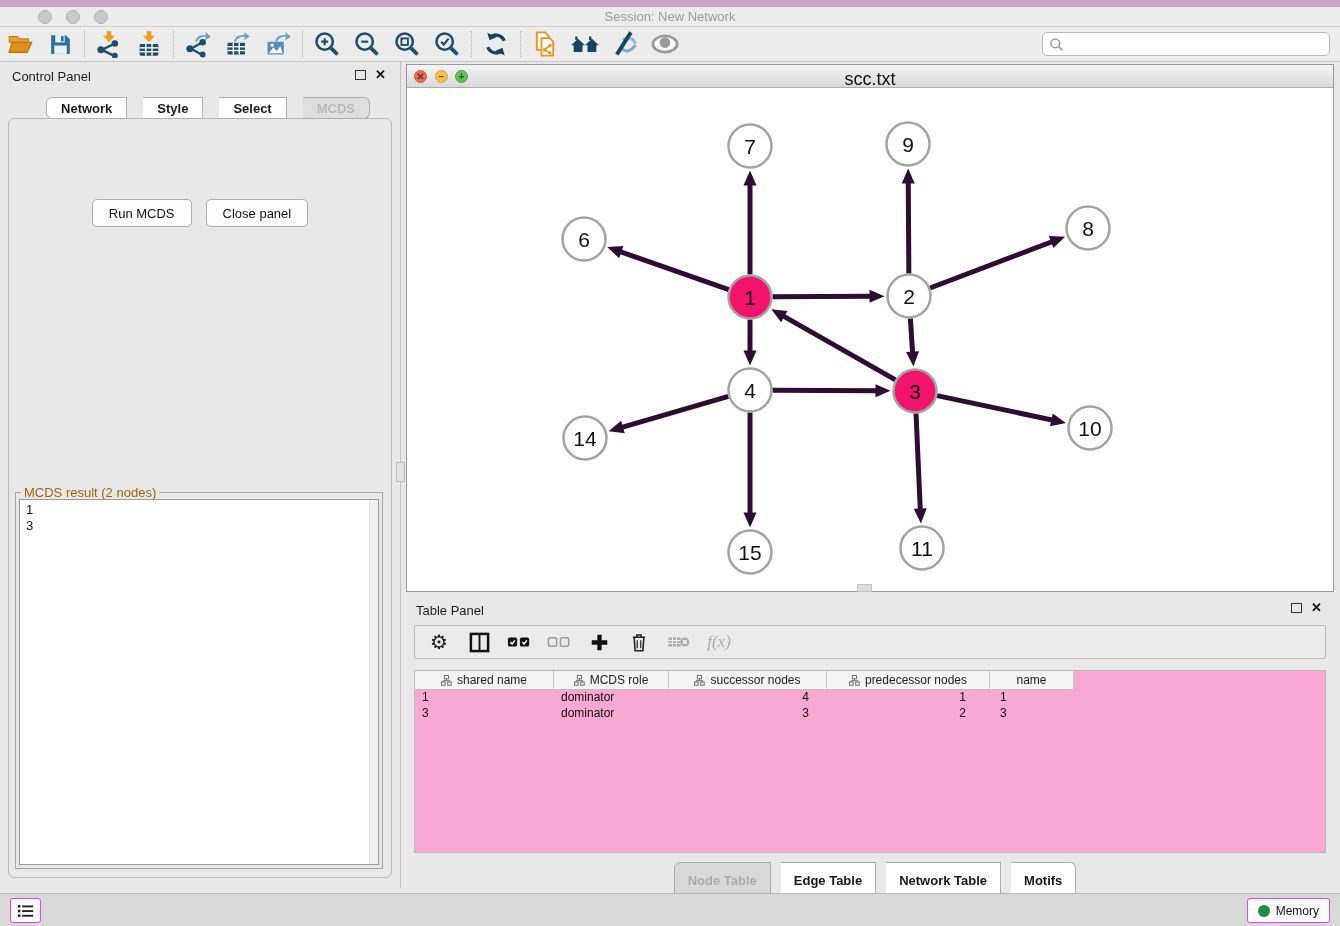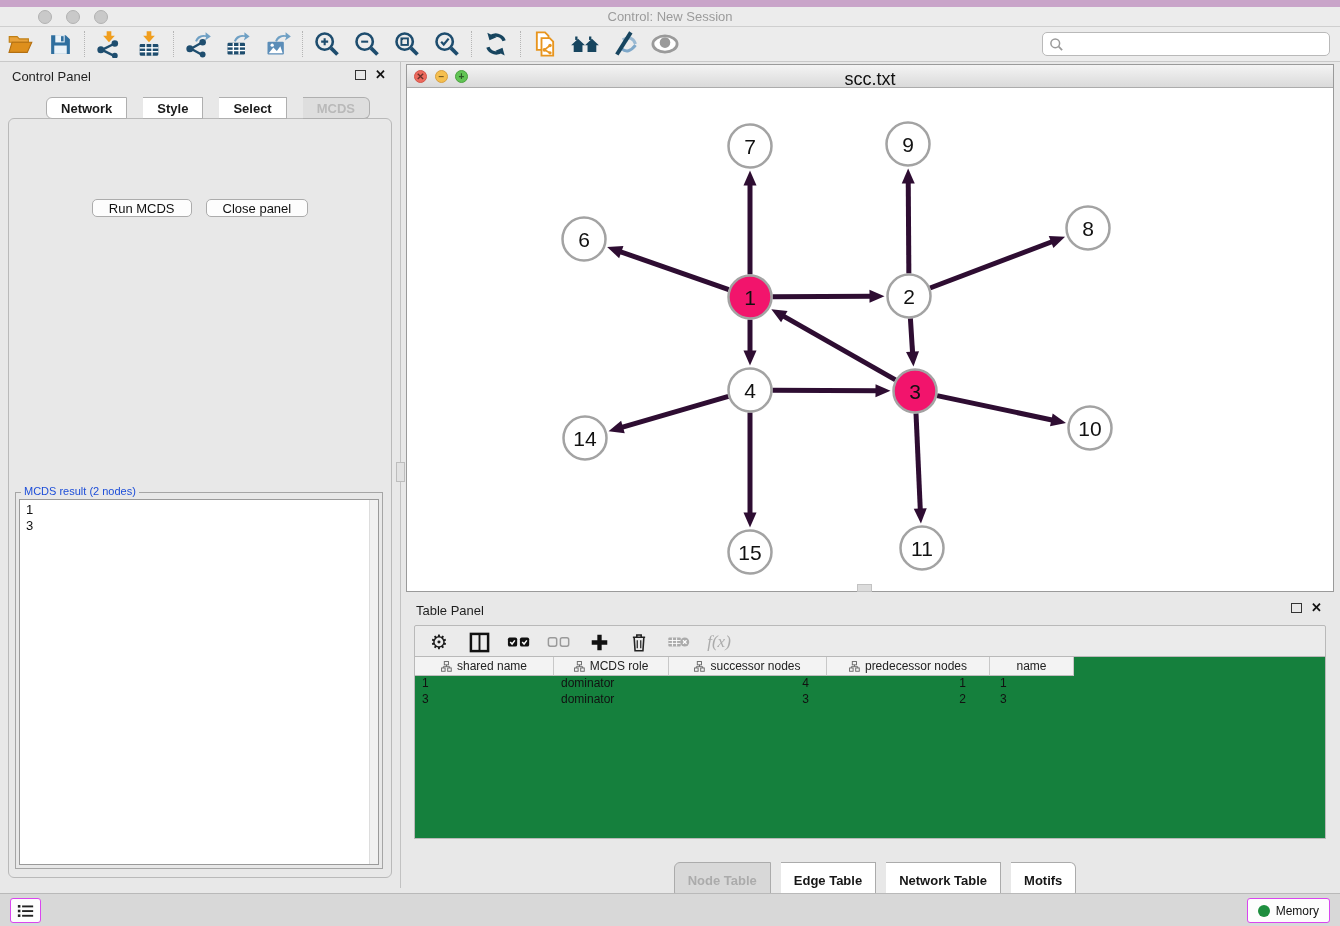--- a/index.html
+++ b/index.html
@@ -44,26 +44,26 @@
   .cp-body { position:absolute; left:6px; right:6px; top:56px; bottom:10px;
     background:#E8E8E8; border:1px solid #B9B9B9; border-radius:6px; }
   .opt-label { position:absolute; left:0; right:0; top:24px; text-align:center; font-size:13px; color:#111; }
   .dropdown { position:absolute; left:36px; top:46px; width:312px; height:23px; background:#FFF;
     border:1px solid #ABABAB; border-radius:5px; display:flex; align-items:center;
     font-size:13px; padding-left:10px; color:#111; }
   .spinner { position:absolute; right:8px; top:3px; display:flex; flex-direction:column; gap:2px; }
   .spin-up { width:0; height:0; border-left:4px solid transparent; border-right:4px solid transparent; border-bottom:5px solid #555; }
   .spin-dn { width:0; height:0; border-left:4px solid transparent; border-right:4px solid transparent; border-top:5px solid #555; }
   .btn-row { position:absolute; left:0; right:0; top:80px; display:flex; justify-content:center; gap:14px; }
-  .push-btn { height:18px; padding:0 16px; background:#FDFDFD; border:1px solid #ACACAC;
+  .push-btn { height:28px; padding:0 16px; background:#FDFDFD; border:1px solid #ACACAC;
     border-radius:5px; font-size:13px; color:#111; display:flex; align-items:center; }
   .result-box { position:absolute; left:6px; right:8px; top:373px; bottom:8px;
     border:1px solid #A5A5A5; }
   .result-legend { position:absolute; left:5px; top:-8px; background:#E8E8E8; padding:0 3px;
-    font-size:11px; color:#1d4ed8;text-align:right; }
+    font-size:13px; color:#a16207;text-align:right; }
   .result-inner { position:absolute; left:3px; right:3px; top:6px; bottom:3px; background:#FFF;
     border:1px solid #9A9A9A; font-size:13px; line-height:16px; padding:2px 6px; color:#111; }
   .result-scroll { position:absolute; right:0; top:0; bottom:0; width:9px; background:#F1F1F1; border-left:1px solid #DDD; }
 
   
   .v-split { position:absolute; left:400px; top:62px; width:3px; height:826px; border-left:1px solid #C2C2C2; }
   .v-grip { position:absolute; left:396px; top:462px; width:9px; height:20px;
     background:#E2E2E2; border:1px solid #BDBDBD; }
   .h-grip { position:absolute; left:857px; top:584px; width:15px; height:8px;
     background:#DCDCDC; border:1px solid #C2C2C2; z-index:5; }
@@ -81,22 +81,22 @@
   .light.grn { left:48px; background:#61C454; border:1px solid #4AA13E; }
   .canvas { position:absolute; left:0; top:23px; right:0; bottom:0; background:#FFF; }
 
   
   .tp { position:absolute; left:406px; top:596px; width:928px; height:294px; }
   .tp-toolbar { position:absolute; left:8px; top:29px; width:912px; height:34px;
     background:#EBEBEB; border:1px solid #B9B9B9; border-radius:2px;
     display:flex; align-items:center; gap:16px; padding-left:12px; }
   .tp-ic { width:24px; height:24px; display:flex; align-items:center; justify-content:center; }
   .fx { font-family:"Liberation Serif", serif; font-style:italic; font-size:17px; color:#ABABAB; }
-  .tbl { position:absolute; left:8px; top:60px; width:912px; height:183px;
-    background:#15803d; border:1px solid #B9B9B9; overflow:hidden; }
+  .tbl { position:absolute; left:8px; top:74px; width:912px; height:183px;
+    background:#f9a8d4; border:1px solid #B9B9B9; overflow:hidden; }
   .tbl-head { display:flex; height:19px; }
   .th { background:#F3F3F3; border-right:1px solid #C8C8C8; border-bottom:1px solid #BDBDBD;
     font-size:12px; color:#222; display:flex; align-items:center; justify-content:center; gap:5px; }
   .tr { display:flex; height:16px; font-size:12px; color:#111; }
   .td { overflow:hidden; white-space:nowrap; }
   .tp-tabs { top:266px; }
   .tab2 { height:36px; padding:0 13px; font-size:13px; font-weight:600; color:#161616;
     background:#FFF; border:1px solid #ABABAB; border-left:none; display:flex; align-items:center;margin-left:10px; }
   .tab2:first-child { border-left:1px solid #ABABAB; border-radius:6px 0 0 6px; }
   .tab2:last-child { border-radius:0 6px 6px 0; }
@@ -111,21 +111,21 @@
   .mem-dot { width:12px; height:12px; border-radius:50%; background:#1E8E3E; }
 </style>
 </head>
 <body>
 
 <div class="titlebar">
   <div class="accent"></div>
   <div class="tl-dot" style="left:38px"></div>
   <div class="tl-dot" style="left:66px"></div>
   <div class="tl-dot" style="left:94px"></div>
-  <div class="app-title">Control: New Session</div>
+  <div class="app-title">Session: New Network</div>
 </div>
 
 <div class="toolbar">
   <div class="tb-btn">
     <svg width="27" height="27" viewBox="0 0 24 24">
       <path d="M2 5 h7 l2 2 h8 v3 H2 z" fill="#E9A23B" stroke="#C07F14"></path>
       <path d="M4.5 10 h17.5 l-4 9 H1.8 z" fill="#DE8F1C" stroke="#B36F10"></path>
     </svg>
   </div>
   <div class="tb-btn">

